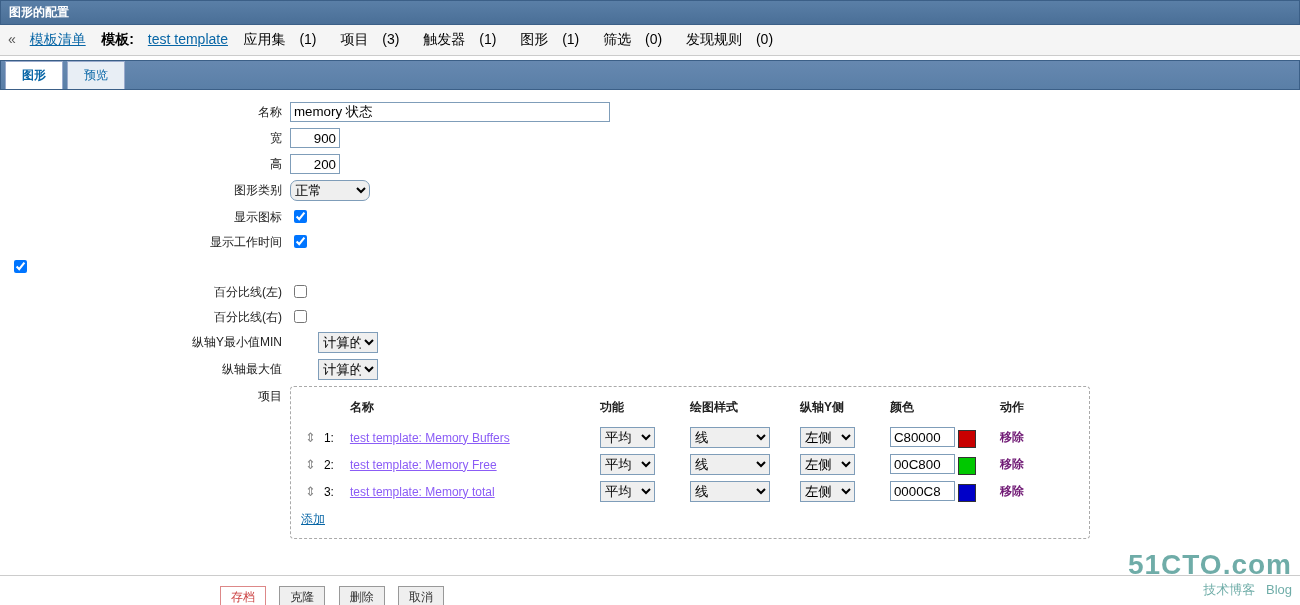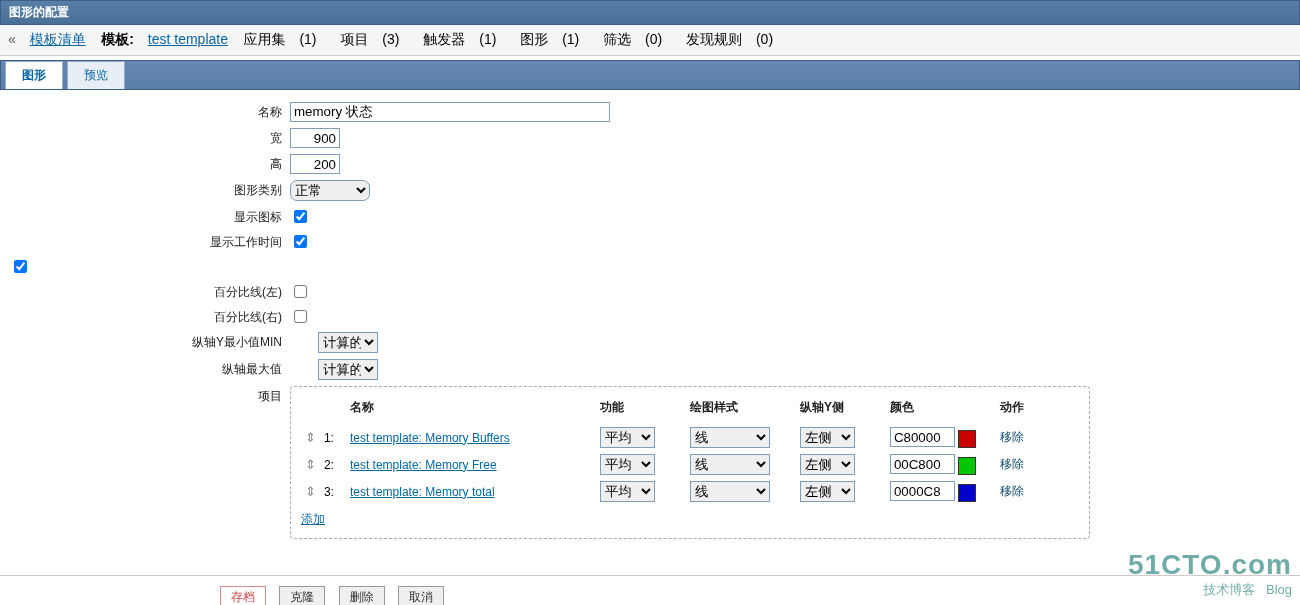--- a/index.html
+++ b/index.html
@@ -80,23 +80,23 @@
   .items-box {
     border: 1px dashed #aaa;
     border-radius: 4px;
     padding: 8px 10px 10px 10px;
     width: 800px;
   }
   .items-table { width: 100%; border-collapse: collapse;}
   .items-table th { text-align: left; font-weight: bold; padding: 4px 4px 8px 4px; color:#222; font-size:12px;}
   .items-table td { padding: 3px 4px; vertical-align: middle; font-size:12px;}
   .drag-handle { color: #888; cursor: move; font-size: 13px; }
-  .item-link { color: #0369a1; text-decoration: underline; }
+  .item-link { color: #8b5cf6; text-decoration: underline; }
   .swatch { display: inline-block; width: 18px; height: 18px; border:1px solid #333; vertical-align: middle;}
-  .remove-link { color: #0c4a6e; cursor: pointer;}
+  .remove-link { color: #701a75; cursor: pointer; font-weight: bold;}
   .add-link { color: #0866a6; text-decoration: underline; cursor: pointer; }
   .button-row {
     border-top: 1px solid #ccc;
     padding: 10px 0 10px 220px;
     margin-top: 20px;
   }
   .btn {
     display: inline-block;
     min-width: 46px;
     padding: 2px 10px;

